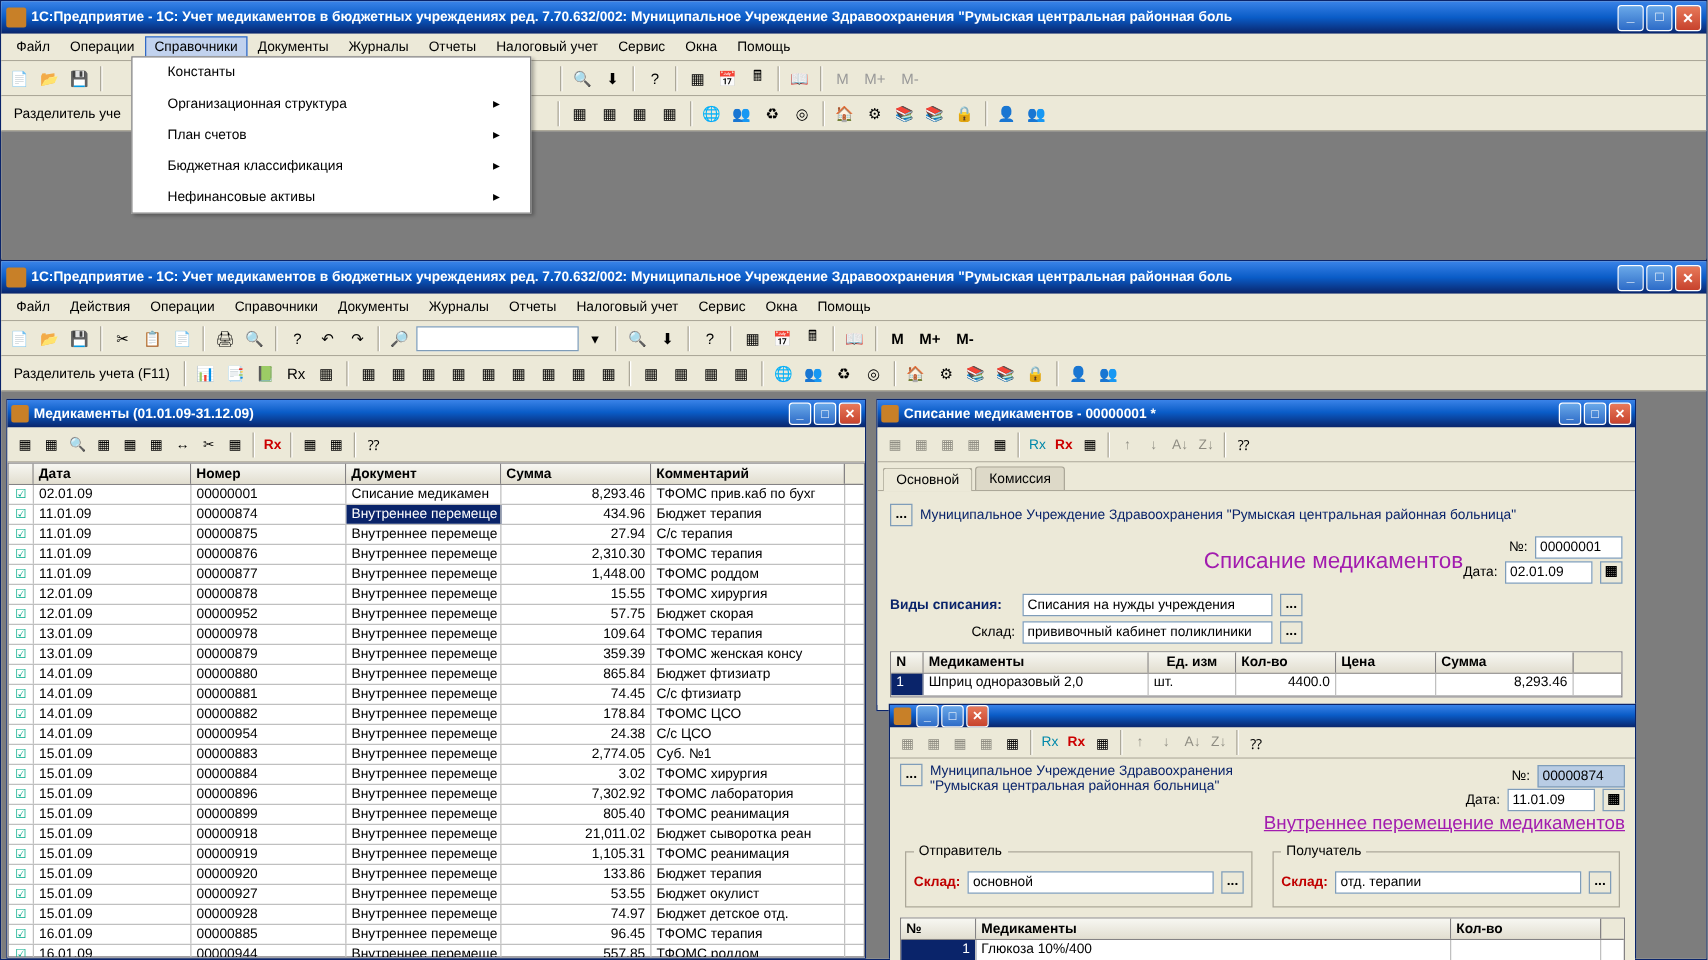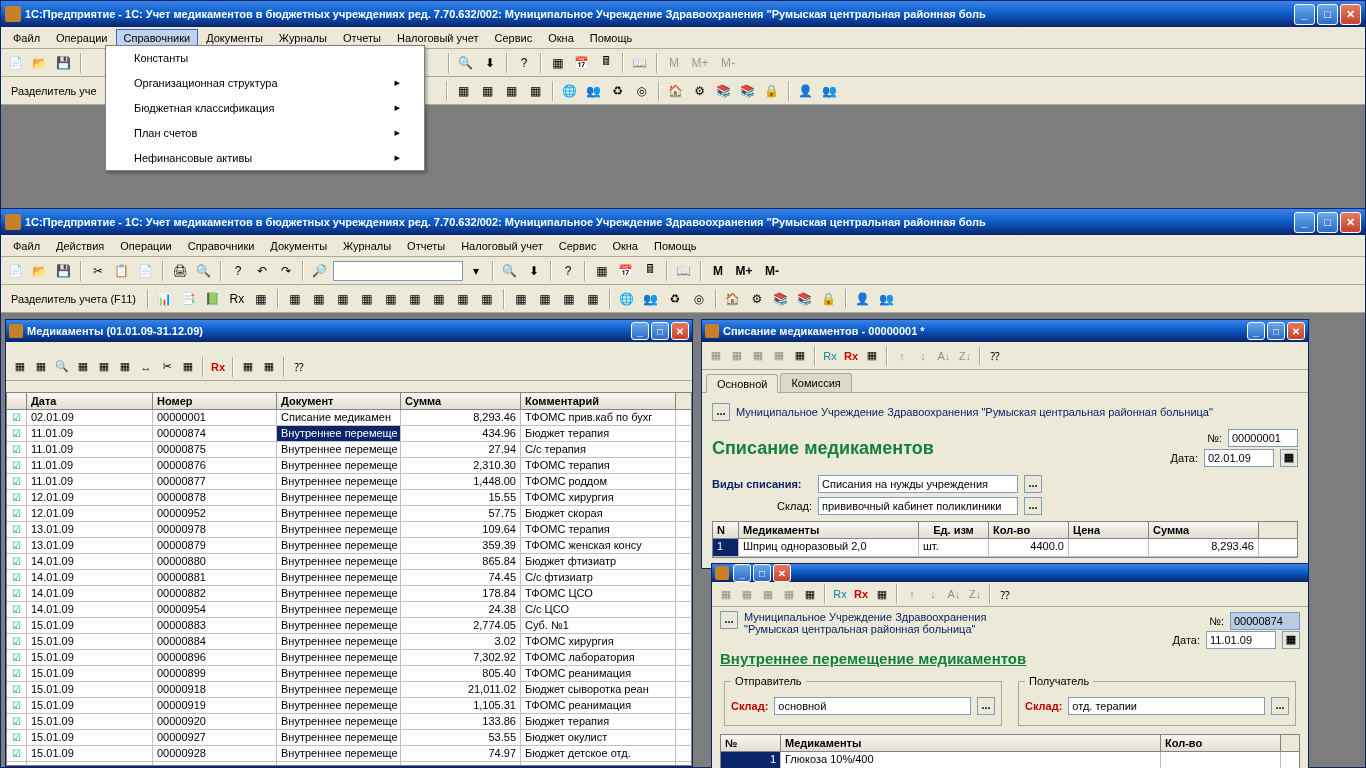--- a/index.html
+++ b/index.html
@@ -49,21 +49,21 @@
   .grid-row.selected { background: transparent; }
   .grid-row.selected .cell.hl { background: #0a246a; color: #fff; }
   .row-icon { width: 18px; text-align: center; color: #0a8; font-size: 10px; }
   .num { text-align: right; }
   
   .form-body { padding: 6px 10px; background: #ece9d8; }
   .form-row { display: flex; align-items: center; margin: 4px 0; gap: 6px; }
   .form-label { min-width: 100px; }
   .form-input { border: 1px solid #7f9db9; background: #fff; height: 18px; padding: 0 3px; }
   .dotbtn { width: 18px; height: 18px; border: 1px solid #7f9db9; background: #ece9d8; text-align: center; cursor: pointer; line-height: 14px; font-weight: bold; }
-  .big-title { color: #15803d; font-size: 18px; font-weight: bold; text-align: left; text-decoration: underline; }
+  .big-title { color: #a21caf; font-size: 18px; font-weight: normal; text-align: right; text-decoration: underline; }
   .big-title.noline { text-decoration: none; }
   
   .tabs { display: flex; border-bottom: 1px solid #aca899; background: #ece9d8; padding: 3px 4px 0 4px; gap: 2px; }
   .tab { padding: 3px 10px; border: 1px solid #aca899; border-bottom: none; background: #ece9d8; cursor: pointer; border-radius: 3px 3px 0 0; }
   .tab.active { background: #ece9d8; position: relative; top: 1px; }
   .tab:not(.active) { background: #ddd9c8; }
   
   fieldset { border: 1px solid #aca899; padding: 6px; margin: 4px; }
   legend { padding: 0 4px; }
   .red-label { color: #c00000; font-weight: bold; }
@@ -141,22 +141,22 @@
     <div class="tb-btn">🔒</div>
     <div class="tb-sep"></div>
     <div class="tb-btn">👤</div>
     <div class="tb-btn">👥</div>
   </div>
   <div class="gray-workspace" style="height:104px;"></div>
 
   <div class="dropdown-menu" style="left:104px; top:44px;" id="dropdown1">
       <div class="dd-item">Константы</div>
       <div class="dd-item dd-arrow">Организационная структура</div>
+      <div class="dd-item dd-arrow">План счетов</div>
       <div class="dd-item dd-arrow">Бюджетная классификация</div>
-      <div class="dd-item dd-arrow">План счетов</div>
       <div class="dd-item dd-arrow">Нефинансовые активы</div>
     </div>
 </div>
 
 <div class="app-window win2" style="display:flex;flex-direction:column;">
   <div class="titlebar">
     <span class="titlebar-icon"></span>
     <span class="titlebar-text">1С:Предприятие - 1С: Учет медикаментов в бюджетных учреждениях ред. 7.70.632/002:  Муниципальное Учреждение Здравоохранения "Румыская центральная районная боль</span>
     <div class="window-controls">
       <div class="win-btn">_</div>
@@ -246,21 +246,21 @@
     <div class="tb-btn">📚</div>
     <div class="tb-btn">📚</div>
     <div class="tb-btn">🔒</div>
     <div class="tb-sep"></div>
     <div class="tb-btn">👤</div>
     <div class="tb-btn">👥</div>
   </div>
 
   <div class="mdi-area" style="flex:1;position:relative;">
 
-    <div class="child-window" style="left:4px; top:6px; width:688px; height:448px;gap:11px;">
+    <div class="child-window" style="left:4px; top:6px; width:688px; height:448px;">
       <div class="child-title">
         <span class="titlebar-icon" style="width:14px;height:14px"></span>
         <span class="titlebar-text">Медикаменты (01.01.09-31.12.09)</span>
         <div class="window-controls">
           <div class="win-btn">_</div>
           <div class="win-btn">□</div>
           <div class="win-btn close">✕</div>
         </div>
       </div>
       <div class="child-toolbar">

